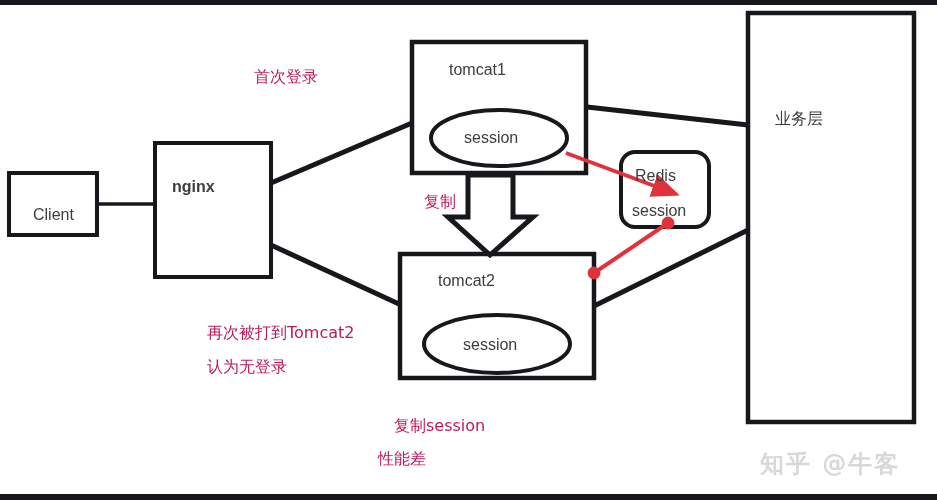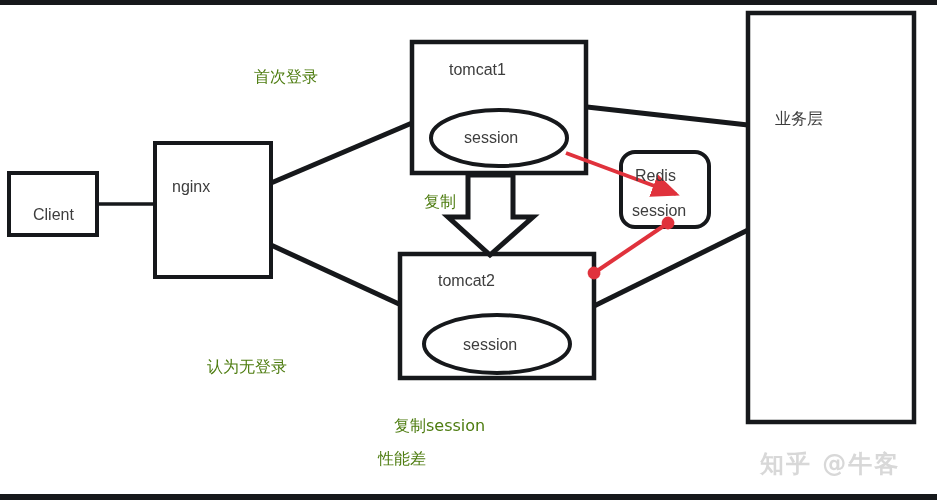--- a/index.html
+++ b/index.html
@@ -34,21 +34,21 @@
     font-size: 16px;
     line-height: 1.25;
     white-space: nowrap;
     user-select: none;
   }
   .cjk {
     font-family: "DejaVu Sans", "Liberation Sans", sans-serif;
   }
   .annotation {
     position: absolute;
-    color: #4d7c0f;
+    color: #be185d;
     font-size: 16px;
     white-space: nowrap;
     line-height: 1.2;
     user-select: none;
   }
   .watermark {
     position: absolute;
     color: #d8d8d8;
     font-size: 24px;
     letter-spacing: 2px;
@@ -135,40 +135,41 @@
       <line x1="566" y1="148" x2="676" y2="189" stroke="#e0323c" stroke-width="4" marker-end="url(#redArrow)"></line>
     </g>
 
     <g>
       <line x1="668" y1="218" x2="594" y2="268" stroke="#e0323c" stroke-width="4" marker-start="url(#redDot)" marker-end="url(#redDot)"></line>
     </g>
   </svg>
 
   <div class="node-label" style="left:33px; top:188px;margin-top:12px;">Client</div>
 
-  <div class="node-label" style="left:172px; top:172px;">nginx</div>
+  <div class="node-label" style="left:172px; top:172px;font-weight:bold;">nginx</div>
 
   <div class="node-label" style="left:449px; top:55px;">tomcat1</div>
 
   <div class="node-label" style="left:464px; top:123px; font-size:16px;">session</div>
 
   <div class="node-label" style="left:438px; top:266px;">tomcat2</div>
 
   <div class="node-label" style="left:463px; top:330px; font-size:16px;">session</div>
 
   <div class="node-label" style="left:635px; top:161px; font-size:16px;">Redis</div>
 
   <div class="node-label" style="left:632px; top:196px; font-size:16px;">session</div>
 
   <div class="node-label cjk" style="left:775px; top:104px;">业务层</div>
 
   <div class="annotation cjk" style="left:254px; top:62px;">首次登录</div>
 
   <div class="annotation cjk" style="left:404px; top:187px;margin-left:20px;">复制</div>
 
+  <div class="annotation cjk" style="left:207px; top:318px;">再次被打到Tomcat2</div>
 
   <div class="annotation cjk" style="left:207px; top:352px;">认为无登录</div>
 
   <div class="annotation cjk" style="left:394px; top:411px;text-align:center;">复制session</div>
 
   <div class="annotation cjk" style="left:378px; top:444px;">性能差</div>
 
 
   <div class="watermark cjk" style="left:760px; top:443px;font-weight:bold;">知乎 @牛客</div>
 

